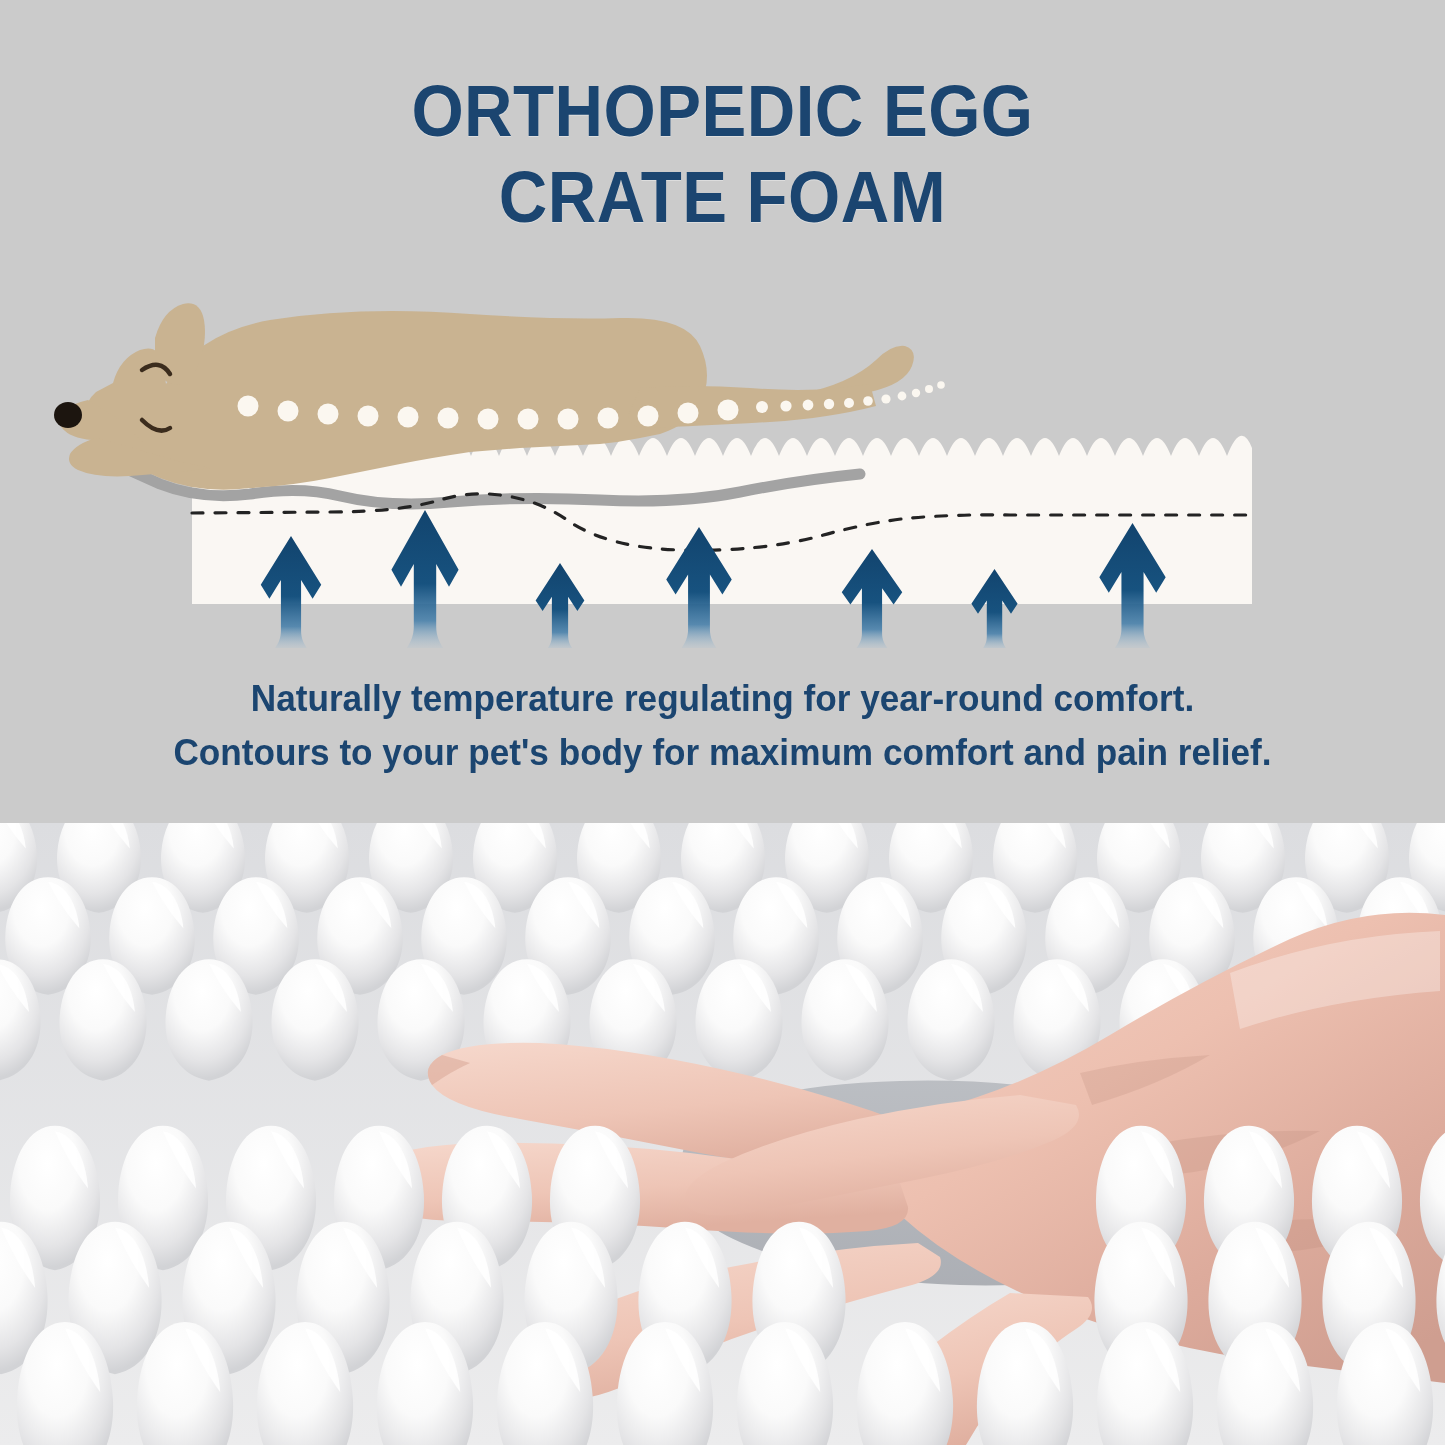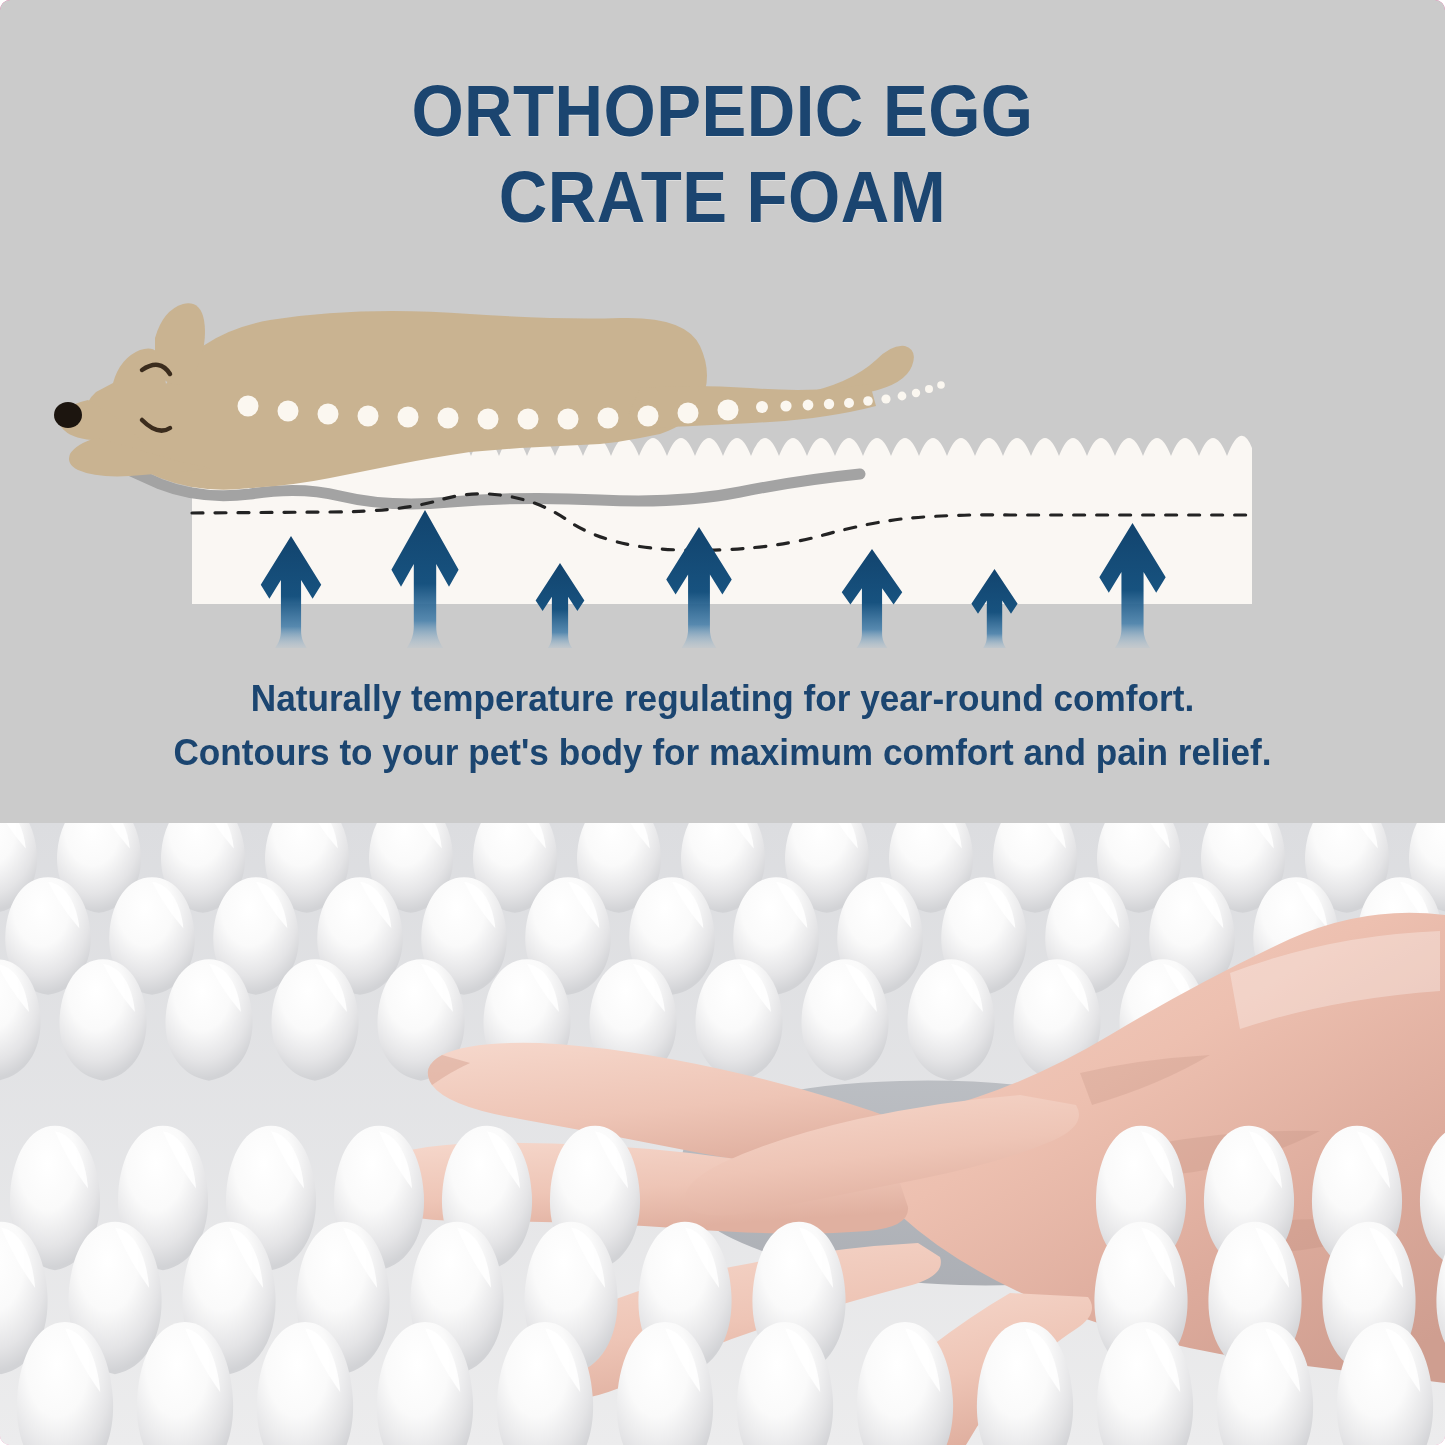--- a/index.html
+++ b/index.html
@@ -11,21 +11,20 @@
   body {
     font-family: "Liberation Sans", sans-serif;
   }
 
   #page {
     position: relative;
     width: 1445px;
     height: 1445px;
     overflow: hidden;
     background: #ec4899;
-    border-radius: 10px;
   }
 
   
   #info-panel {
     position: absolute;
     left: 0;
     top: 0;
     width: 1445px;
     height: 823px;
     background: #cbcbcb;

